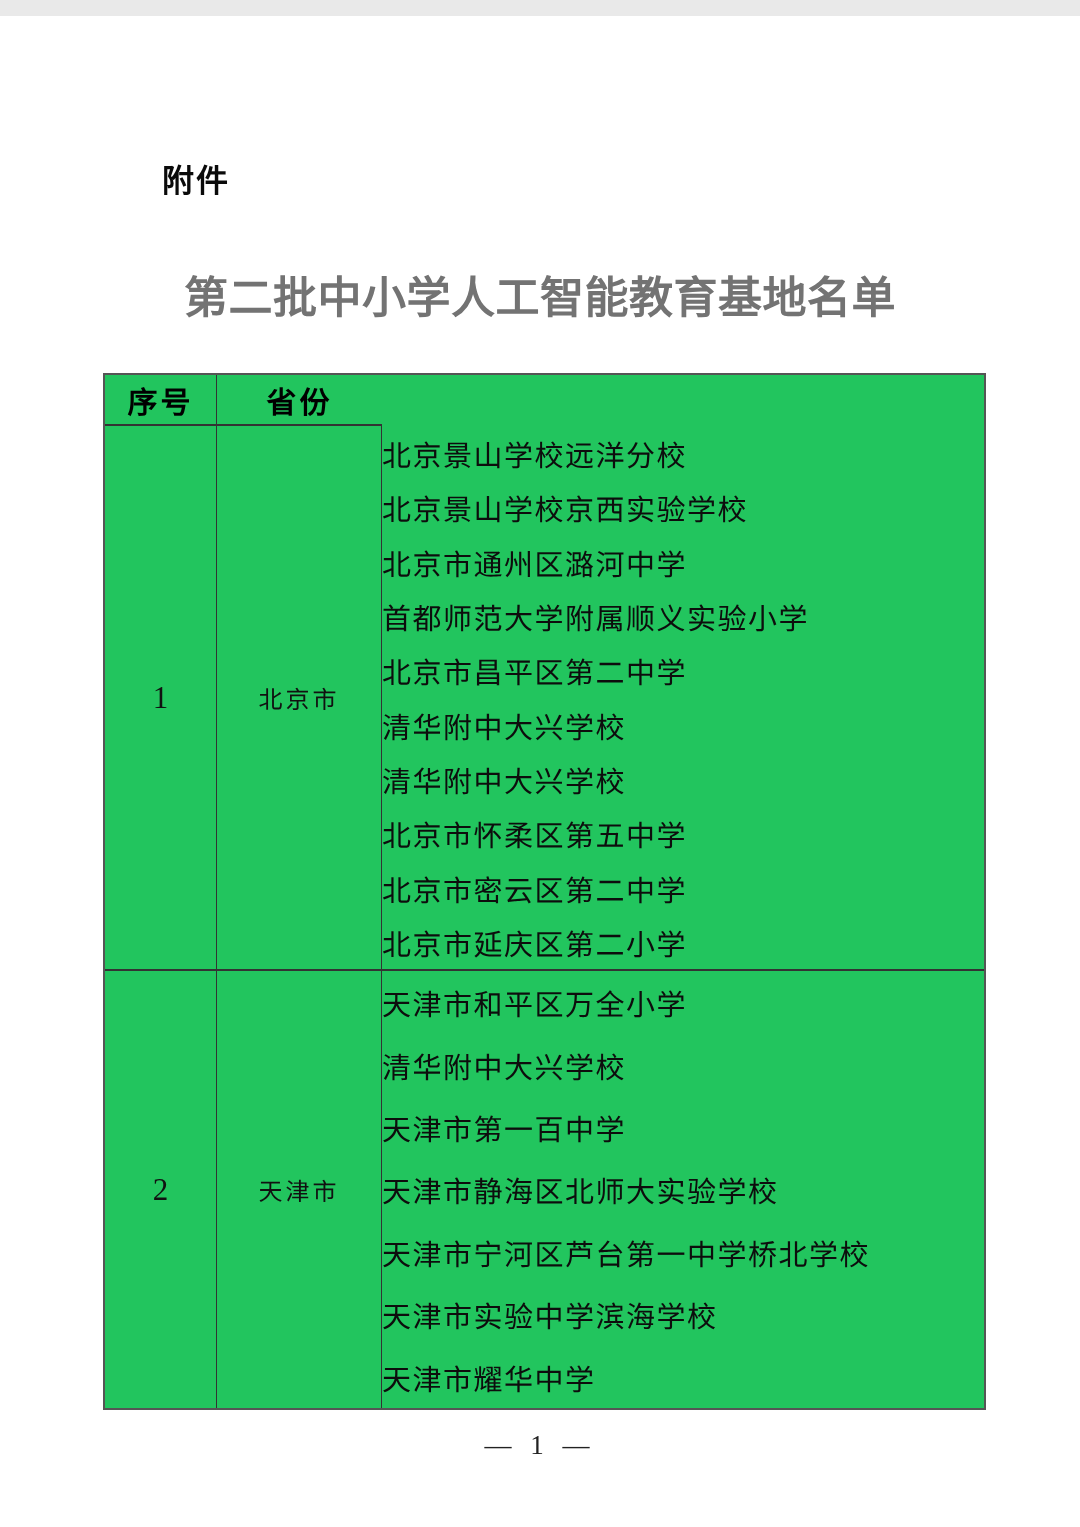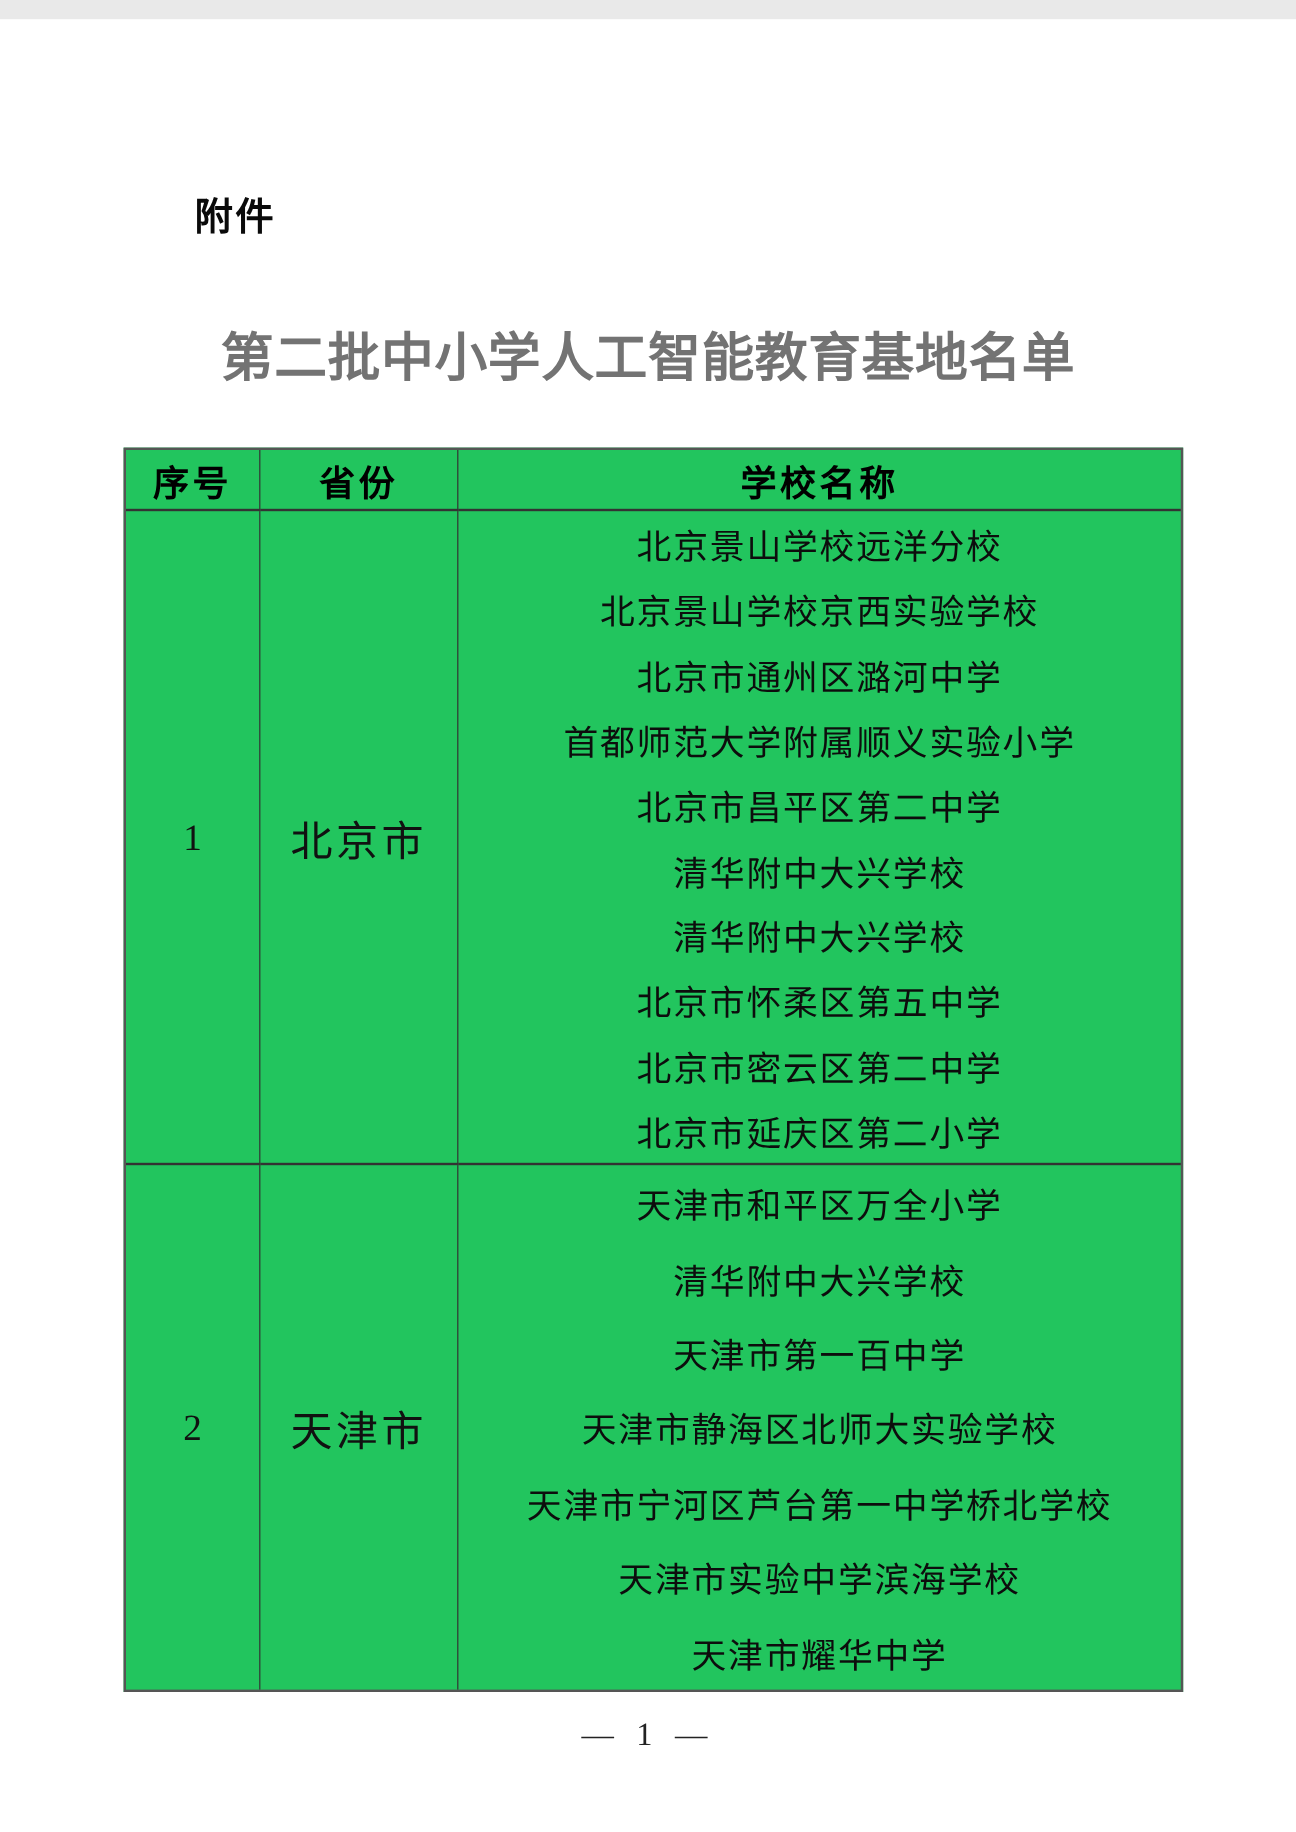--- a/index.html
+++ b/index.html
@@ -74,27 +74,27 @@
   }
 
   .body-row .cell { border-bottom: 2px solid #333; }
   .body-row:last-child .cell { border-bottom: none; }
 
   .no-cell {
     font-size: 31px;
     font-family: "Liberation Serif", "DejaVu Serif", serif;
   }
   .province-cell {
-    font-size: 35px;
+    font-size: 24px;
     letter-spacing: 3px;
   }
 
   .schools-cell {
     flex-direction: column;
-    align-items: center;
+    align-items: flex-start;
     justify-content: stretch;
     padding: 0;
   }
   .school-line {
     flex: 1 1 0;
     display: flex;
     align-items: center;
     justify-content: center;
     font-size: 29px;
     letter-spacing: 1.5px;
@@ -119,21 +119,20 @@
 <div class="page">
 
   <div class="attachment">附件</div>
 
   <div class="doc-title">第二批中小学人工智能教育基地名单</div>
 
   <div class="doc-table">
     <div class="trow thead" id="thead">
         <div class="cell">序号</div>
         <div class="cell">省份</div>
-        <div class="cell">学校名称</div>
       </div>
     <div id="tbody">
         <div class="trow body-row row0">
           <div class="cell no-cell">1</div>
           <div class="cell province-cell">北京市</div>
           <div class="cell schools-cell">
             <div class="school-line">北京景山学校远洋分校</div>
             <div class="school-line">北京景山学校京西实验学校</div>
             <div class="school-line">北京市通州区潞河中学</div>
             <div class="school-line">首都师范大学附属顺义实验小学</div>

